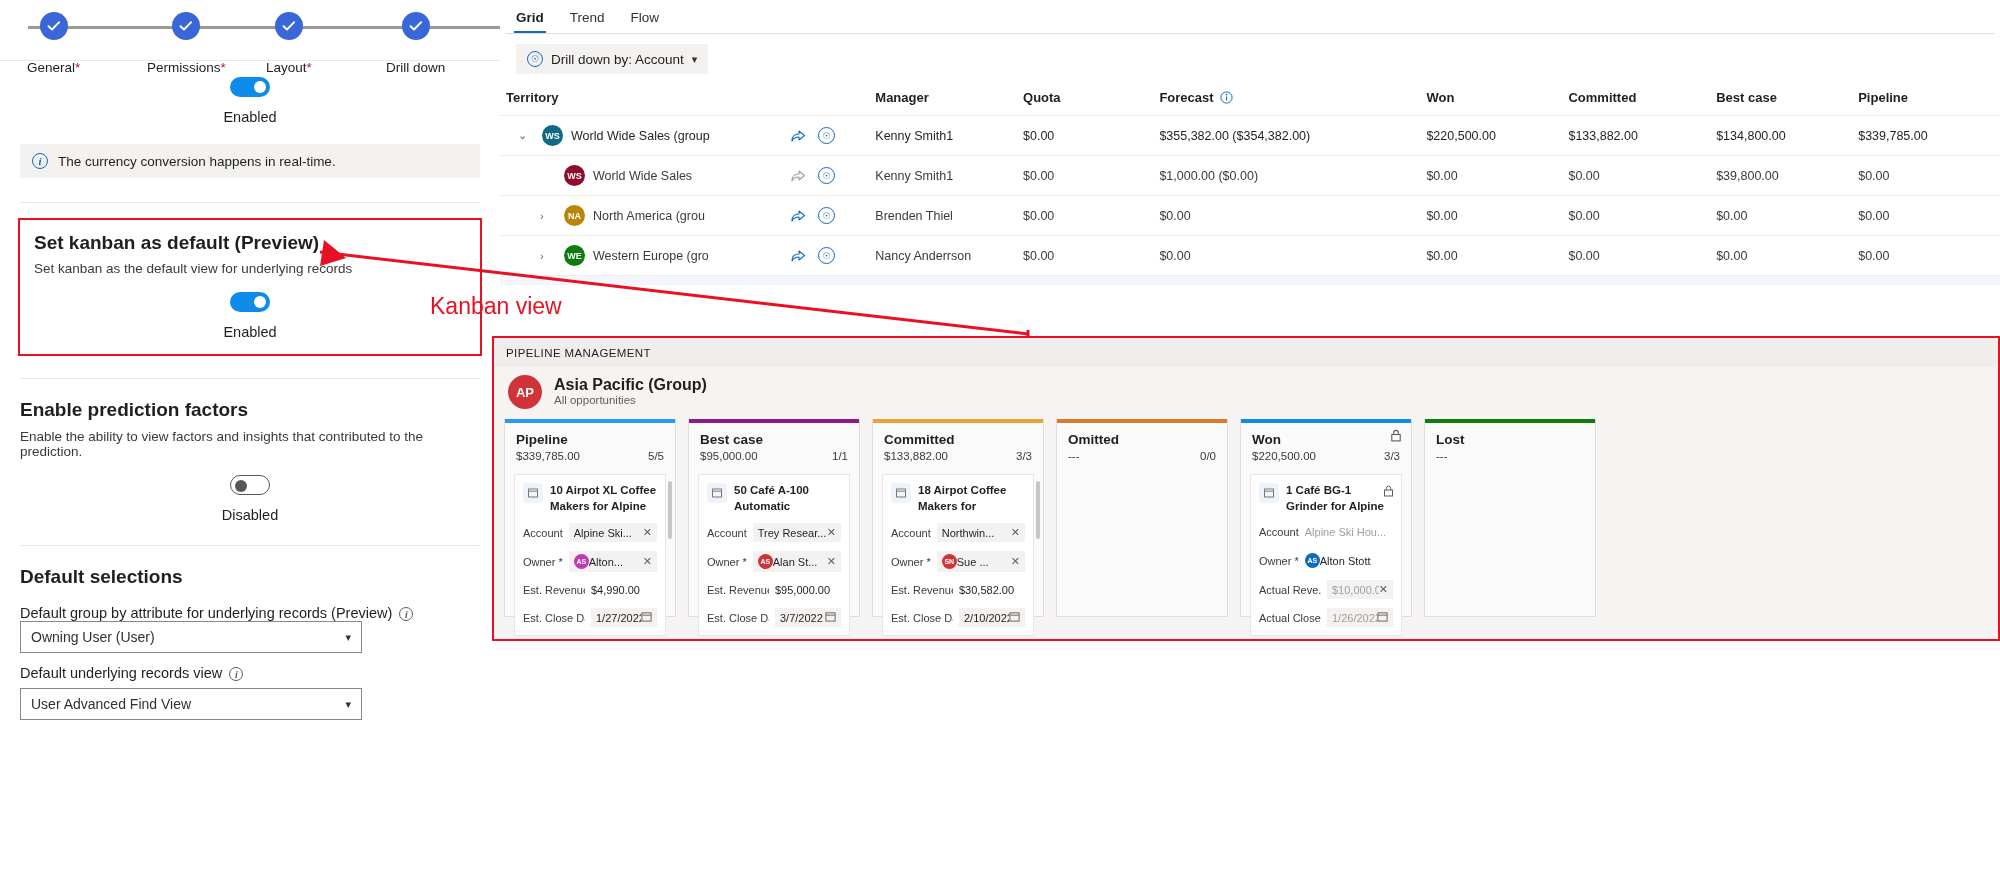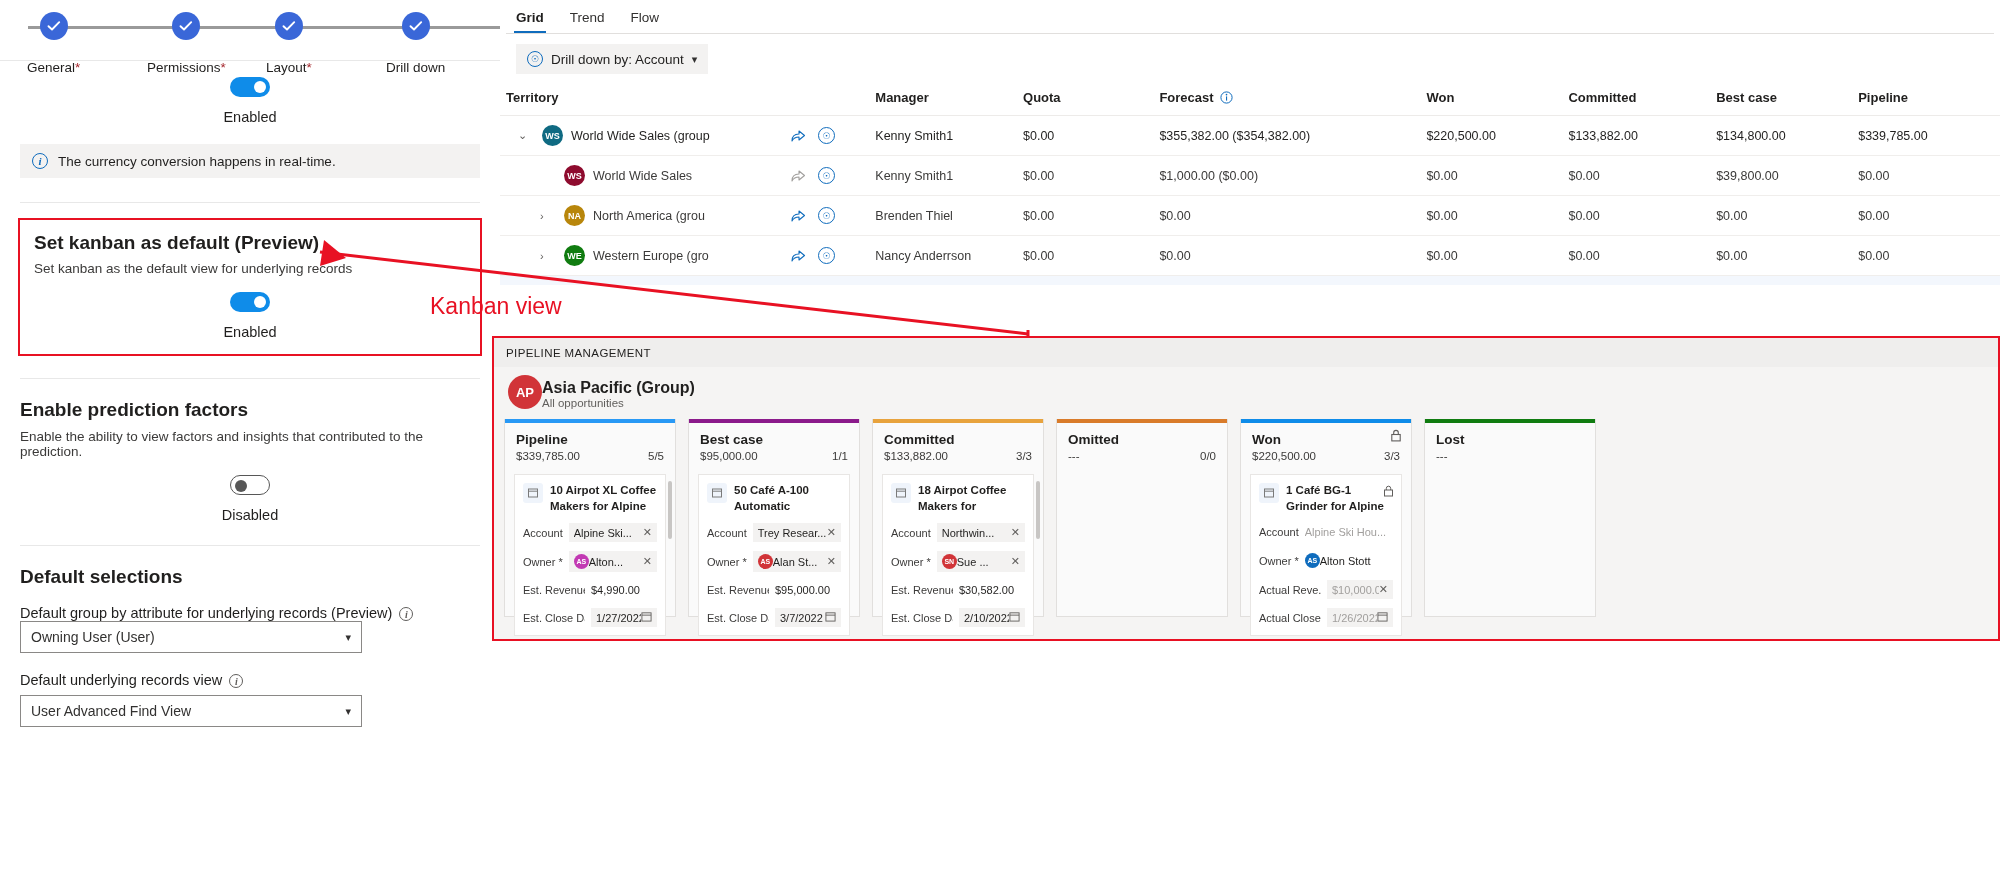--- a/index.html
+++ b/index.html
@@ -151,21 +151,21 @@
     color:#e81123; font-size:23px;
   }
   #kanban {
     position:absolute; left:492px; top:336px; width:1508px; height:305px;
     border:2.5px solid #e81123; background:#f5f4f3; overflow:hidden;
   }
   .kb-title {
     font-size:11.5px; letter-spacing:.4px; color:#201f1e;
     padding:9px 12px 8px 12px; background:#efeeed;
   }
-  .kb-head { display:flex; align-items:flex-end; gap:0; padding:8px 14px 10px 14px; }
+  .kb-head { display:flex; align-items:flex-start; gap:12px; padding:8px 14px 10px 14px; }
   .kb-avatar {
     width:34px; height:34px; border-radius:50%; background:#d13438;
     color:#fff; font-size:13px; font-weight:700;
     display:flex; align-items:center; justify-content:center; flex:none;
   }
   .kb-name { font-size:16px; font-weight:600; color:#201f1e; line-height:1.2; }
   .kb-sub { font-size:11.5px; color:#605e5c; }
 
   .kb-cols { display:flex; gap:12px; padding:0 0 0 10px; }
   .kb-col {
@@ -317,21 +317,21 @@
 
     <div class="field-label" style="margin-top:17px;">
       <span>Default group by attribute for underlying records (Preview)</span>
       <span class="info-circle gray" style="width:14px;height:14px;font-size:10px;">i</span>
     </div>
     <div class="combo" style="">
       <span>Owning User (User)</span>
       <span class="chev">▾</span>
     </div>
 
-    <div class="field-label" style="margin-top:19px;">
+    <div class="field-label" style="margin-top:12px;">
       <span>Default underlying records view</span>
       <span class="info-circle gray" style="width:14px;height:14px;font-size:10px;">i</span>
     </div>
     <div class="combo" style="margin-top:7px;">
       <span>User Advanced Find View</span>
       <span class="chev">▾</span>
     </div>
   </div>
 </div>
 

